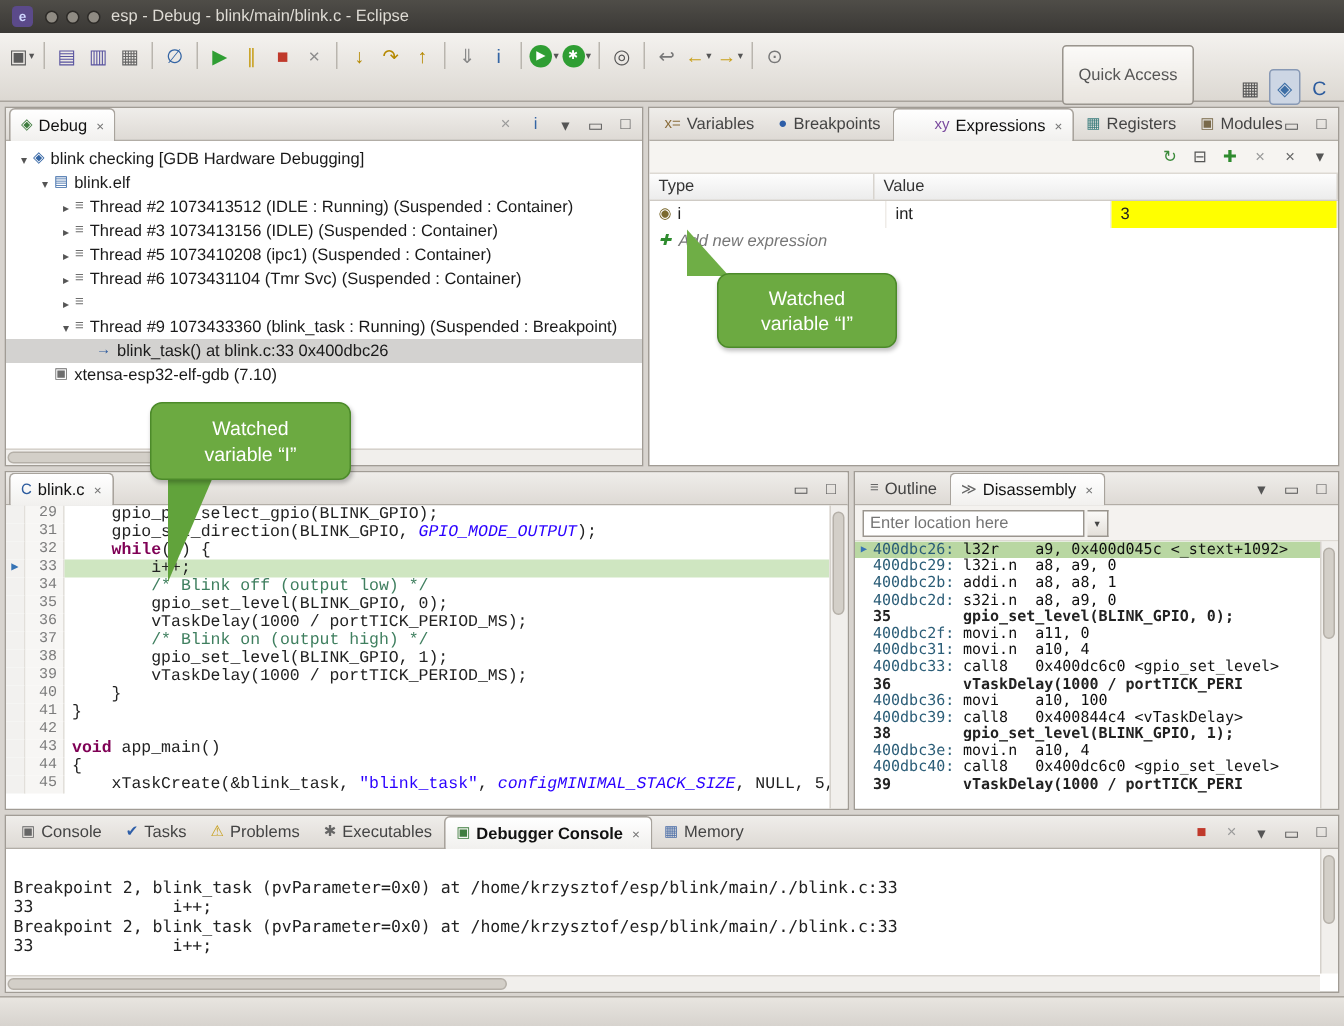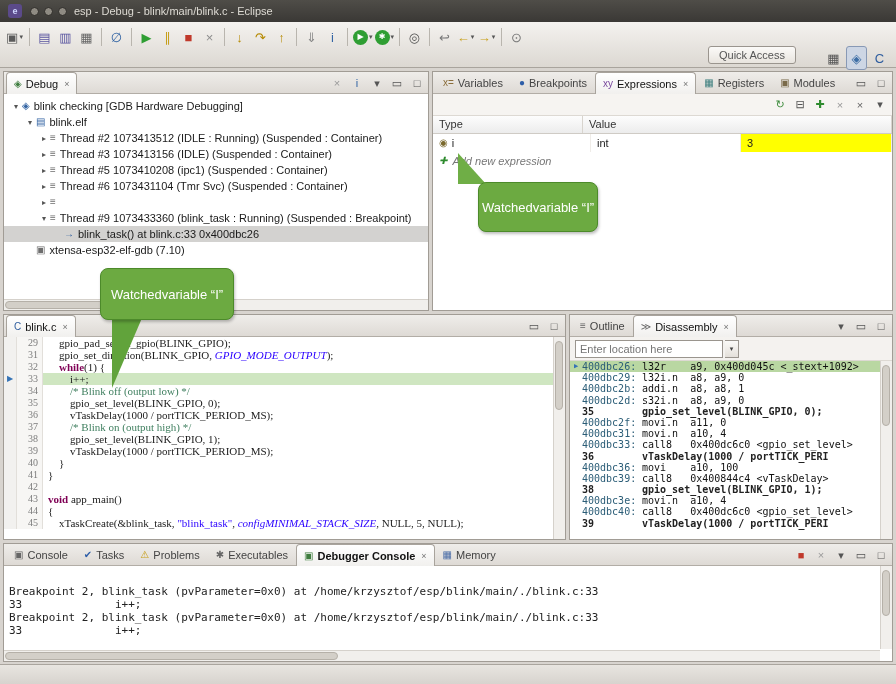--- a/index.html
+++ b/index.html
@@ -13,21 +13,21 @@
 .tb-title{margin-left:2px;white-space:nowrap}
 
 
 .toolbar{position:absolute;left:0;top:22px;width:896px;height:46px;background:linear-gradient(#f4f2ef,#dcd8d2);border-bottom:1px solid #a9a49d}
 #tb-icons{position:absolute;left:4px;top:2px;height:26px;display:flex;align-items:center}
 .tbtn{display:inline-flex;align-items:center;justify-content:center;min-width:21px;height:24px;padding:0 1px;border-radius:3px;font-size:13px}
 .tbtn .g{font-size:13px;line-height:1}
 .tbtn .g.circ{width:15px;height:15px;border-radius:50%;font-size:8px;display:inline-flex;align-items:center;justify-content:center}
 .tbtn .dd{font-size:7px;color:#555;margin-left:1px}
 .tb-sep{width:1px;height:18px;background:#b9b5ae;margin:0 4px}
-.qa{position:absolute;right:100px;top:24px;padding:2px 10px;border:1px solid #9a958e;border-radius:3px;background:linear-gradient(#fbfaf8,#e8e4de);color:#555;font-size:11px}
+.qa{position:absolute;right:100px;top:8px;padding:13px 10px;border:1px solid #9a958e;border-radius:3px;background:linear-gradient(#fbfaf8,#e8e4de);color:#555;font-size:11px}
 #persp{position:absolute;right:6px;top:24px;display:flex;gap:2px;align-items:center}
 #persp .tbtn.active{background:#cdd6e4;border:1px solid #8899b5}
 
 
 .panel{position:absolute;background:#fff;border:1px solid #a19c95}
 .tabrow{position:relative;height:22px;background:linear-gradient(#efedea,#dedad5);border-bottom:1px solid #b2ada6;display:flex;align-items:flex-end;padding-left:2px}
 .tabs{display:flex;align-items:flex-end;height:100%}
 .tab{display:inline-flex;align-items:center;gap:4px;height:21px;padding:0 7px;font-size:11px;color:#444;border:1px solid transparent;border-bottom:none;border-radius:4px 4px 0 0;white-space:nowrap}
 .tab.active{background:linear-gradient(#ffffff,#f1f0ee);border-color:#a8a39c;color:#111;margin-bottom:-1px;height:22px}
 .tab.bold .tlab{font-weight:bold}
@@ -53,21 +53,21 @@
 #expr-toolbar{position:absolute;left:0;right:0;top:22px;height:22px;background:#f6f4f1;border-bottom:1px solid #ddd9d3;display:flex;justify-content:flex-end;align-items:center;padding-right:4px;gap:4px}
 #expr-head{position:absolute;left:0;right:0;top:44px;height:18px;background:linear-gradient(#fdfdfd,#ececec);border-bottom:1px solid #cfcbc5;display:flex;font-size:11px;color:#333}
 .th{padding:2px 6px;border-right:1px solid #d8d4ce}
 .col0{width:158px}.col1{width:150px}.col2{flex:1}
 #expr-row{position:absolute;left:0;right:0;top:62px;height:18px;display:flex;align-items:stretch;font-size:11px}
 .xc{display:flex;align-items:center;padding:0 6px;border-right:1px solid #efece8;gap:4px}
 #expr-addrow{position:absolute;left:0;right:0;top:80px;height:18px;display:flex;align-items:center;padding-left:6px;gap:5px;color:#777;font-style:italic}
 
 
 #editor-panel{left:3px;top:314px;width:563px;height:226px}
-#code{position:absolute;left:0;right:12px;top:22px;bottom:0;overflow:hidden;background:#fff;font-family:Liberation Serif, serif;font-size:11px}
+#code{position:absolute;left:0;right:12px;top:22px;bottom:0;overflow:hidden;background:#fff;font-family:Liberation Mono, monospace;font-size:11px}
 .cl{display:flex;height:12px;line-height:12px;white-space:pre}
 .ann{flex:0 0 13px;background:#f2f1ef;border-right:1px solid #e2dfda;color:#3573b5;font-size:8px;text-align:center;line-height:12px}
 .lnum{flex:0 0 26px;background:#f7f6f4;color:#7c7c7c;text-align:right;padding-right:4px;border-right:1px solid #e2dfda;font-size:10px}
 .ctext{flex:1;padding-left:5px}
 .cl.cur .ctext{background:#cfe6c1}
 .sg-k{color:#7f0055;font-weight:bold}
 .sg-c{color:#3f7f5f}
 .sg-s{color:#2a00ff}
 .sg-m{color:#2a00ff;font-style:italic}
 
@@ -90,21 +90,21 @@
 #con-header{position:absolute;left:0;right:12px;top:22px;height:17px;padding:18px 5px;background:#fff;color:#222;font-size:11px;white-space:nowrap}
 #con-body{position:absolute;left:0;right:12px;top:39px;bottom:12px;background:#fff;padding:2px 5px;font-family:"DejaVu Sans Mono",monospace;font-size:11px;line-height:13px;overflow:hidden;white-space:pre}
 #console-panel .vscroll{top:22px;bottom:12px}
 #console-panel .vscroll .thumb{height:55%}
 #console-panel .hscroll{right:12px}
 
 
 .statusbar{position:absolute;left:0;right:0;bottom:0;height:20px;background:linear-gradient(#e8e5e0,#d7d3ce);border-top:1px solid #aaa59e}
 
 
-.callout{position:absolute;z-index:60;background:linear-gradient(#7cb85a,#61a33b);border:1px solid #4c8a2a;border-radius:8px;color:#fff;font-size:13px;display:flex;flex-direction:row;align-items:center;justify-content:center;text-align:center;line-height:17px;box-shadow:1px 2px 3px rgba(0,0,0,.25)}
+.callout{position:absolute;z-index:60;background:linear-gradient(#7cb85a,#61a33b);border:1px solid #4c8a2a;border-radius:8px;color:#fff;font-size:13px;display:flex;flex-direction:column;align-items:center;justify-content:center;text-align:center;line-height:17px;box-shadow:1px 2px 3px rgba(0,0,0,.25)}
 #callout-editor{left:100px;top:268px;width:134px;height:52px}
 #callout-expr{left:478px;top:182px;width:120px;height:50px}
 .tail{position:absolute;z-index:59;width:0;height:0}
 #tail-editor{left:112px;top:318px;border-top:70px solid #61a33b;border-right:30px solid transparent}
 #tail-expr{left:458px;top:153px;border-bottom:31px solid #6fae46;border-right:28px solid transparent}
 </style>
 </head>
 <body>
 
 <div class="titlebar">
@@ -287,21 +287,21 @@
     <div class="tabs" id="expr-tabs">
         <span class="tab">
           <span class="tic" style="color: rgb(138, 109, 59);">x=</span>
           <span class="tlab">Variables</span>
         </span>
         <span class="tab">
           <span class="tic" style="color: rgb(46, 94, 168);">●</span>
           <span class="tlab">Breakpoints</span>
         </span>
         <span class="tab active">
-          <span class="tic" style="color: rgb(122, 74, 158);">xy</span>
+          <span class="tic" style="color: rgb(122, 74, 158); margin-left: 20px;">xy</span>
           <span class="tlab">Expressions</span>
           <span class="tx">×</span>
         </span>
         <span class="tab">
           <span class="tic" style="color: rgb(58, 125, 125);">▦</span>
           <span class="tlab">Registers</span>
         </span>
         <span class="tab">
           <span class="tic" style="color: rgb(122, 106, 74);">▣</span>
           <span class="tlab">Modules</span>

